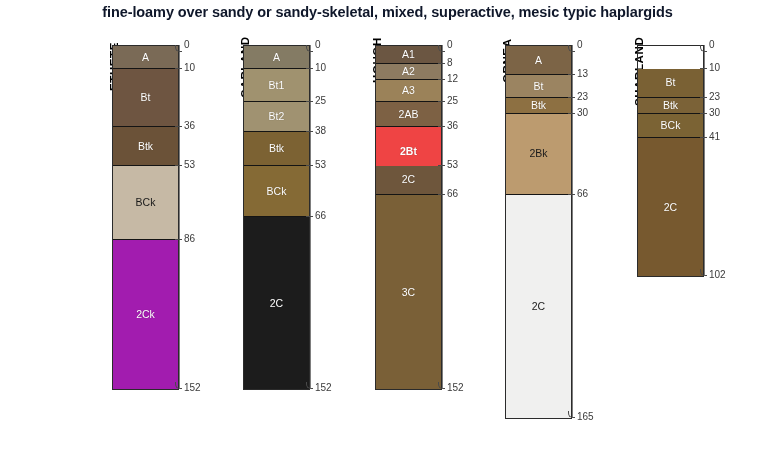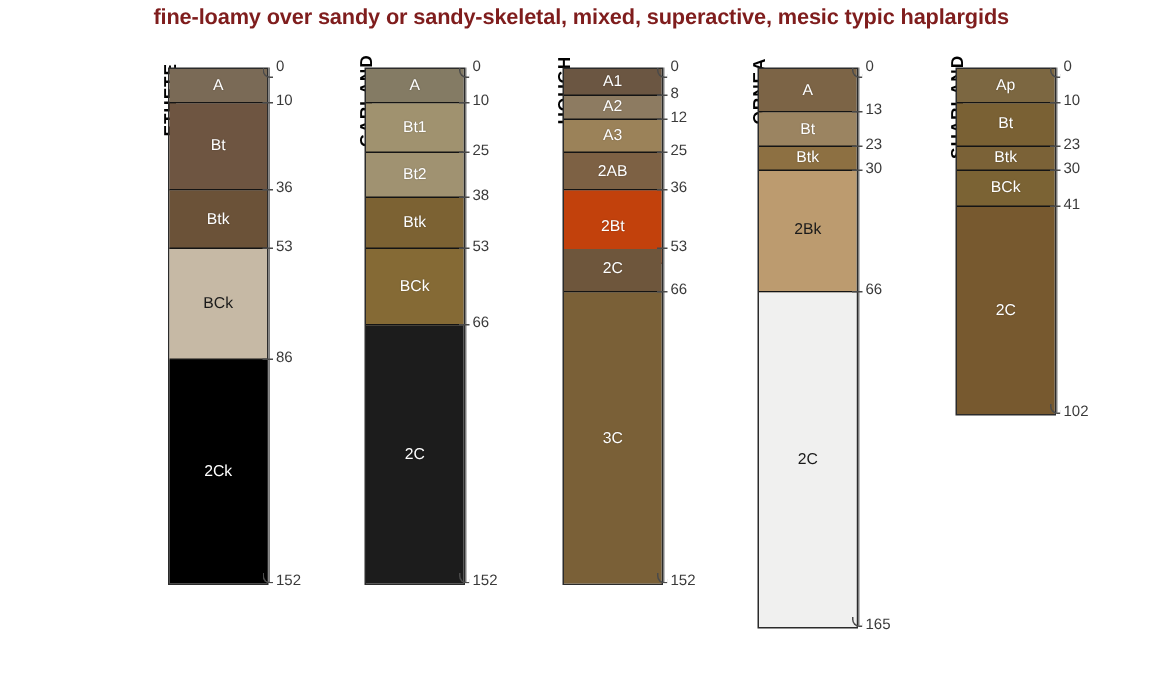--- a/index.html
+++ b/index.html
@@ -15,21 +15,21 @@
     position: relative;
   }
   #chart-title {
     position: absolute;
     top: 4px;
     left: 0;
     width: 775px;
     text-align: center;
     font-size: 14.5px;
     font-weight: bold;
-    color: #7f1d1d;
+    color: #0f172a;
     letter-spacing: -0.1px;
   }
   .profile {
     position: absolute;
   }
   .profile-name {
     position: absolute;
     font-size: 11.5px;
     font-weight: bold;
     color: #000000;
@@ -110,21 +110,21 @@
         </div>
         <div class="horizon" style="top: 22.55px; height: 58.63px; width: 65px; background: rgb(110, 85, 65);">
           <span class="horizon-label">Bt</span>
         </div>
         <div class="horizon" style="top: 81.18px; height: 38.335px; width: 65px; background: rgb(107, 82, 56);">
           <span class="horizon-label">Btk</span>
         </div>
         <div class="horizon" style="top: 119.515px; height: 74.415px; width: 65px; background: rgb(198, 185, 165);">
           <span class="horizon-label dark">BCk</span>
         </div>
-        <div class="horizon" style="top: 193.93px; height: 148.83px; width: 65px; background: #000000;">
+        <div class="horizon" style="top: 193.93px; height: 148.83px; width: 65px; background: #a21caf;">
           <span class="horizon-label">2Ck</span>
         </div>
       </div>
       <div class="axis-line" style="left: 67px; top: 0px; height: 342.76px;"></div>
       <div class="tick-curl" style="left: 63px; top: 0px;"></div>
       <div class="tick-label" style="left: 72px; top: -5px;">0</div>
       <div class="tick" style="left: 63px; top: 22.55px;"></div>
       <div class="tick-label" style="left: 72px; top: 17.55px;">10</div>
       <div class="tick" style="left: 63px; top: 81.18px;"></div>
       <div class="tick-label" style="left: 72px; top: 76.18px;">36</div>
@@ -181,21 +181,21 @@
         </div>
         <div class="horizon" style="top: 18.04px; height: 15.785px; width: 65px; background: rgb(141, 123, 97);">
           <span class="horizon-label">A2</span>
         </div>
         <div class="horizon" style="top: 33.825px; height: 22.55px; width: 65px; background: rgb(155, 130, 89);">
           <span class="horizon-label">A3</span>
         </div>
         <div class="horizon" style="top: 56.375px; height: 24.805px; width: 65px; background: rgb(125, 97, 68);">
           <span class="horizon-label">2AB</span>
         </div>
-        <div class="horizon" style="top: 81.18px; height: 49px; width: 65px; background: #c2410c;">
+        <div class="horizon" style="top: 81.18px; height: 49px; width: 65px; background: #ef4444; font-weight: bold;">
           <span class="horizon-label">2Bt</span>
         </div>
         <div class="horizon" style="top: 119.515px; height: 29.315px; width: 65px; background: rgb(110, 86, 60);">
           <span class="horizon-label">2C</span>
         </div>
         <div class="horizon" style="top: 148.83px; height: 193.93px; width: 65px; background: rgb(122, 96, 55);">
           <span class="horizon-label">3C</span>
         </div>
       </div>
       <div class="axis-line" style="left: 67px; top: 0px; height: 342.76px;"></div>
@@ -245,23 +245,20 @@
       <div class="tick" style="left: 63px; top: 67.65px;"></div>
       <div class="tick-label" style="left: 72px; top: 62.65px;">30</div>
       <div class="tick" style="left: 63px; top: 148.83px;"></div>
       <div class="tick-label" style="left: 72px; top: 143.83px;">66</div>
       <div class="tick-curl" style="left: 63px; top: 366.075px;"></div>
       <div class="tick-label" style="left: 72px; top: 367.075px;">165</div>
     </div>
     <div class="profile" style="left: 637px; top: 45px; width: 65px; height: 230.01px;">
       <div class="profile-name" style="top: 60.8px;">SHARLAND</div>
       <div class="column" style="width: 65px; height: 230.01px;">
-        <div class="horizon" style="top: 0px; height: 22.55px; width: 65px; background: rgb(124, 103, 65);">
-          <span class="horizon-label">Ap</span>
-        </div>
         <div class="horizon" style="top: 22.55px; height: 29.315px; width: 65px; background: rgb(122, 97, 52);">
           <span class="horizon-label">Bt</span>
         </div>
         <div class="horizon" style="top: 51.865px; height: 15.785px; width: 65px; background: rgb(123, 98, 55);">
           <span class="horizon-label">Btk</span>
         </div>
         <div class="horizon" style="top: 67.65px; height: 24.805px; width: 65px; background: rgb(123, 99, 52);">
           <span class="horizon-label">BCk</span>
         </div>
         <div class="horizon" style="top: 92.455px; height: 137.555px; width: 65px; background: rgb(119, 89, 47);">

